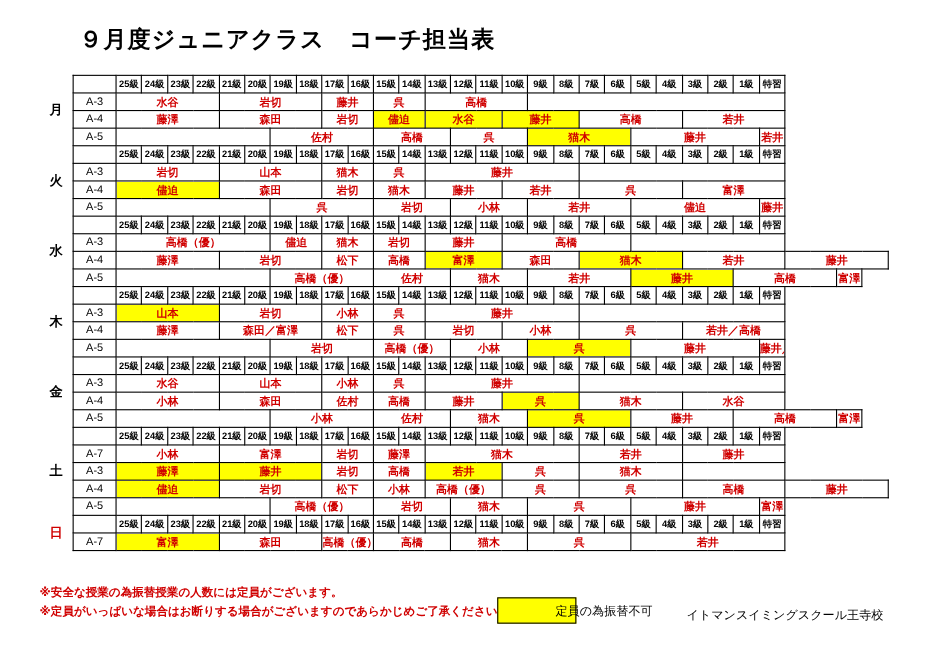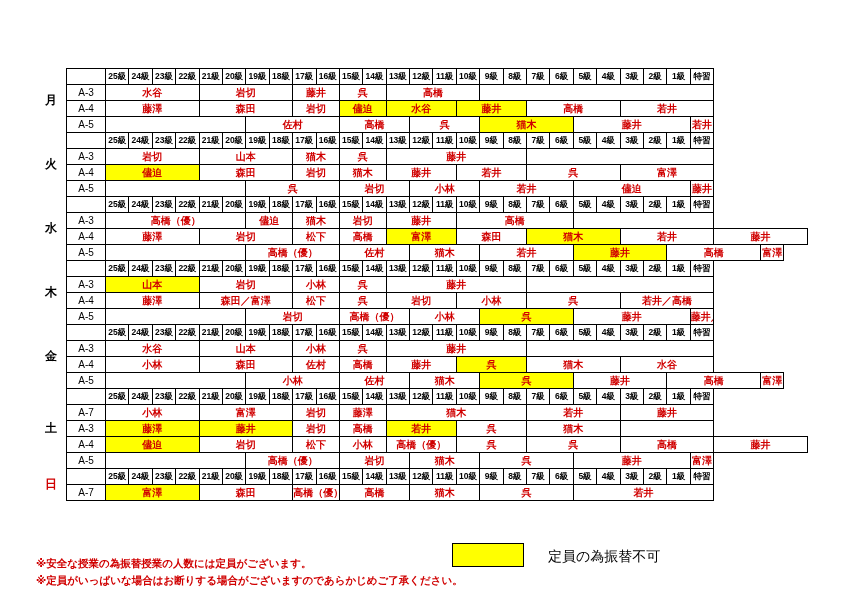--- a/index.html
+++ b/index.html
@@ -46,40 +46,40 @@
     background:#ffffff;
   }
   td.name{
     color:#d00000;font-weight:bold;font-size:10px;
   }
   td.hl{ background:#ffff00; }
   .notes{
     position:absolute;left:36px;top:531px;
     font-size:10.5px;color:#d00000;font-weight:bold;
     line-height:17px;
-    margin-top:24px;
   }
   .legend-box{
     position:absolute;left:452px;top:543px;
     width:70px;height:22px;background:#ffff00;border:1px solid #000;
   }
   .legend-label{
-    position:absolute;left:548px;top:548px;
-    font-size:14px;color:#000;
+    position:absolute;left:505px;top:548px;
+    font-size:11px;color:#000;
   }
   .school{
     position:absolute;left:624px;top:552px;
     font-size:11px;color:#000;
   }
 </style>
 </head>
 <body>
 
 <div class="page">
 
+  <div class="title">９月度ジュニアクラス　コーチ担当表</div>
 
   <table class="sched">
     <tbody id="sched-body">
         <tr>
           <td rowspan="4" class="daycell" style="border: none;">月</td>
           <td class="rowlabel"></td>
           <td class="lvl">25級</td>
           <td class="lvl">24級</td>
           <td class="lvl">23級</td>
           <td class="lvl">22級</td>
@@ -496,14 +496,15 @@
       </tbody>
   </table>
 
   <div class="notes">
     <div>※安全な授業の為振替授業の人数には定員がございます。</div>
     <div>※定員がいっぱいな場合はお断りする場合がございますのであらかじめご了承ください。</div>
   </div>
 
   <div class="legend-box"></div>
   <div class="legend-label">定員の為振替不可</div>
+  <div class="school">イトマンスイミングスクール王寺校</div>
 
 </div>
 
 </body></html>

